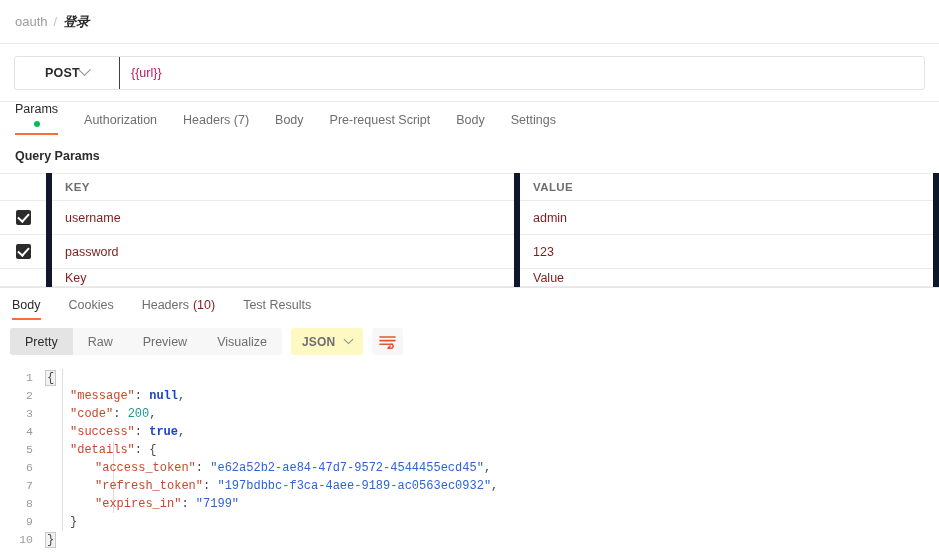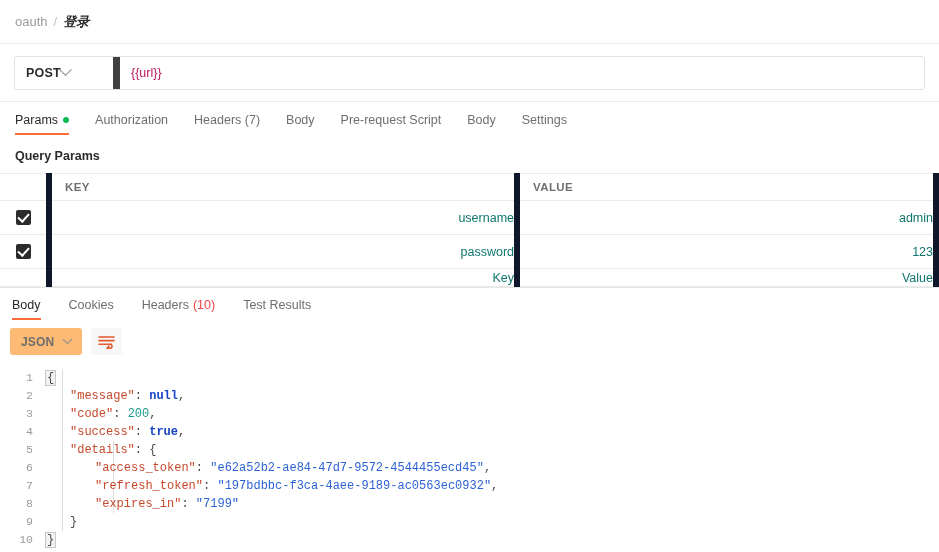--- a/index.html
+++ b/index.html
@@ -45,23 +45,23 @@
     height: 34px;
     border: 1px solid #e2e2e2;
     border-radius: 3px;
     background: #fff;
     overflow: hidden;
   }
   .method-select {
     width: 105px;
     display: flex;
     align-items: center;
-    justify-content: flex-start;
+    justify-content: center;
     padding: 0 11px 0 11px;
-    border-right: 7px solid #404040;
+    border-right: 1px solid #404040;
     cursor: pointer;
   }
   .method-label {
     font-size: 12.5px;
     font-weight: bold;
     color: #2b2b2b;
     letter-spacing: .2px;
   }
   .chev {
     width: 9px; height: 9px;
@@ -94,21 +94,21 @@
     position: relative;
     font-size: 12.5px;
     color: #6e6e6e;
     padding-bottom: 8px;
     cursor: pointer;
     display: flex;
     align-items: center;
     gap: 5px;
     white-space: nowrap;
   }
-  .req-tab.active { color: #2b2b2b; }
+  .req-tab.active { color: #2b2b2b; flex-direction: column; }
   .req-tab.active::after {
     content: "";
     position: absolute;
     left: 0; right: 0; bottom: 0;
     height: 2px;
     background: #ff6c37;
   }
   .dot-green {
     width: 6px; height: 6px;
     border-radius: 50%;
@@ -143,23 +143,22 @@
     font-size: 11.5px;
     font-weight: bold;
     color: #6e6e6e;
     letter-spacing: .4px;
     padding-left: 13px;
   }
   .th-row th.col-check { padding: 0; }
   .body-row td {
     height: 33px;
     font-size: 12.5px;
-    color: #0f766e;
+    color: #7f1d1d;
     padding-left: 13px;
-    text-align: right;
   }
   .body-row td.col-check { padding: 0; }
   .checkcell {
     display: flex;
     align-items: center;
     justify-content: center;
     height: 33px;
   }
   .cb {
     width: 15px; height: 15px;
@@ -198,21 +197,21 @@
     white-space: nowrap;
   }
   .resp-tab.active { color: #2b2b2b; }
   .resp-tab.active::after {
     content: "";
     position: absolute;
     left: 4px; right: 4px; bottom: 0;
     height: 2px;
     background: #ff6c37;
   }
-  .count-green { color: #ef4444; }
+  .count-green { color: #7f1d1d; }
 
   .view-bar {
     display: flex;
     align-items: center;
     gap: 9px;
     padding: 8px 0 8px 10px;
   }
   .seg {
     display: flex;
     background: #f7f7f7;
@@ -231,21 +230,21 @@
   .seg-item.active {
     background: #e4e4e4;
     color: #2b2b2b;
   }
   .json-select {
     display: flex;
     align-items: center;
     gap: 10px;
     height: 27px;
     padding: 0 11px;
-    background: #fdba74;
+    background: #fef9c3;
     border-radius: 3px;
     cursor: pointer;
   }
   .json-label {
     font-size: 12px;
     font-weight: bold;
     color: #6e6e6e;
     letter-spacing: .2px;
   }
   .chev-sm {
@@ -402,20 +401,26 @@
   <div class="resp-tab">
     <span>Headers</span><span class="count-green">(10)</span>
   </div>
   <div class="resp-tab">
     <span>Test Results</span>
   </div>
 </div>
 <style>.resp-tab span+span{margin-left:4px;}</style>
 
 <div class="view-bar">
+  <div class="seg">
+    <div class="seg-item active">Pretty</div>
+    <div class="seg-item">Raw</div>
+    <div class="seg-item">Preview</div>
+    <div class="seg-item">Visualize</div>
+  </div>
   <div class="json-select">
     <span class="json-label">JSON</span>
     <span class="chev-sm"></span>
   </div>
   <div class="wrap-btn">
     <svg width="17" height="14" viewBox="0 0 17 14">
       <line x1="1" y1="2" x2="16" y2="2" stroke="#e2572c" stroke-width="1.6" stroke-linecap="round"></line>
       <line x1="1" y1="5.6" x2="16" y2="5.6" stroke="#e2572c" stroke-width="1.6" stroke-linecap="round"></line>
       <line x1="1" y1="9.2" x2="13" y2="9.2" stroke="#e2572c" stroke-width="1.6" stroke-linecap="round"></line>
       <path d="M13 9.2 a2.4 2.4 0 0 1 0 4 L9.5 13.2" fill="none" stroke="#e2572c" stroke-width="1.6" stroke-linecap="round"></path>

